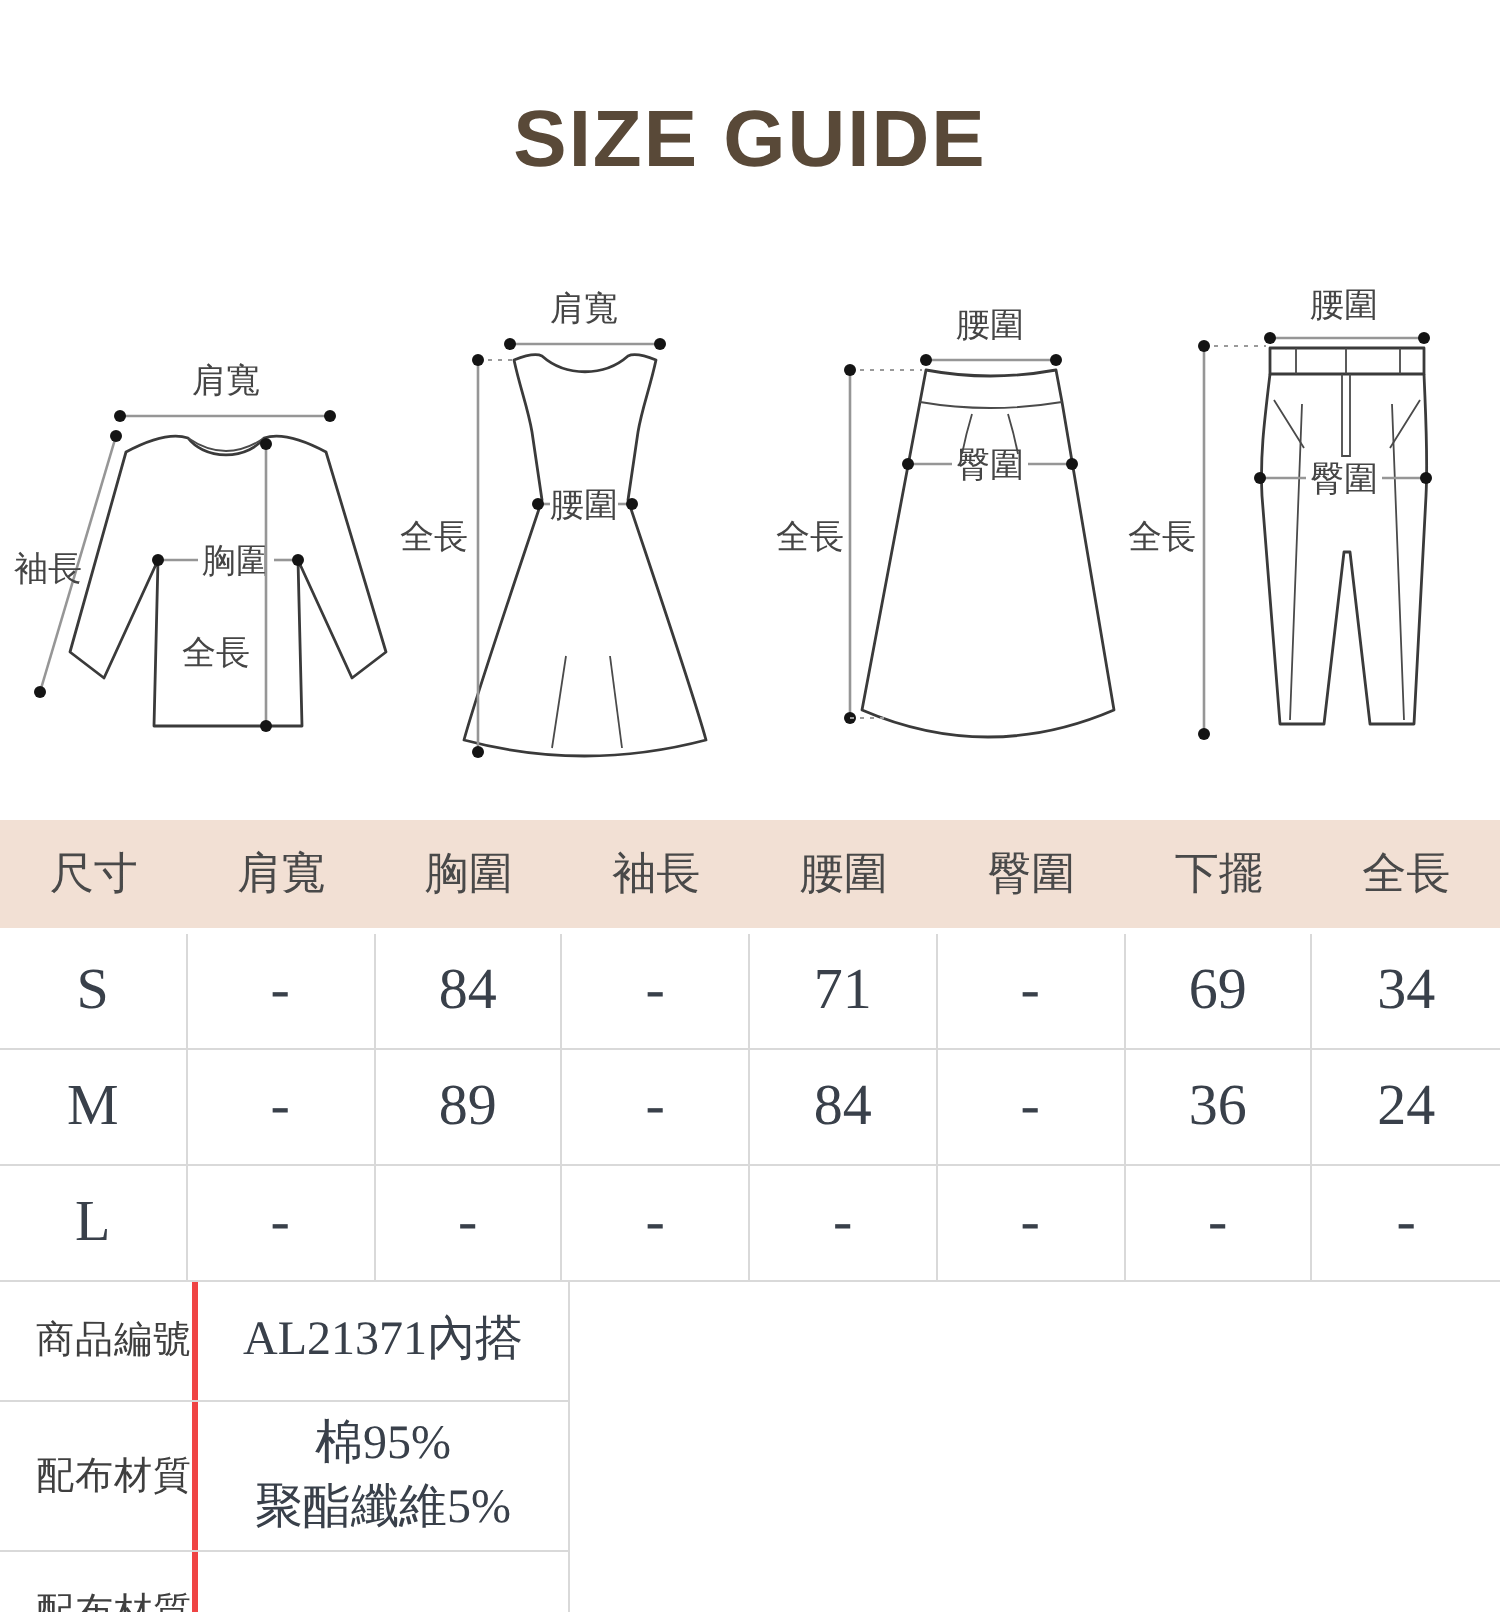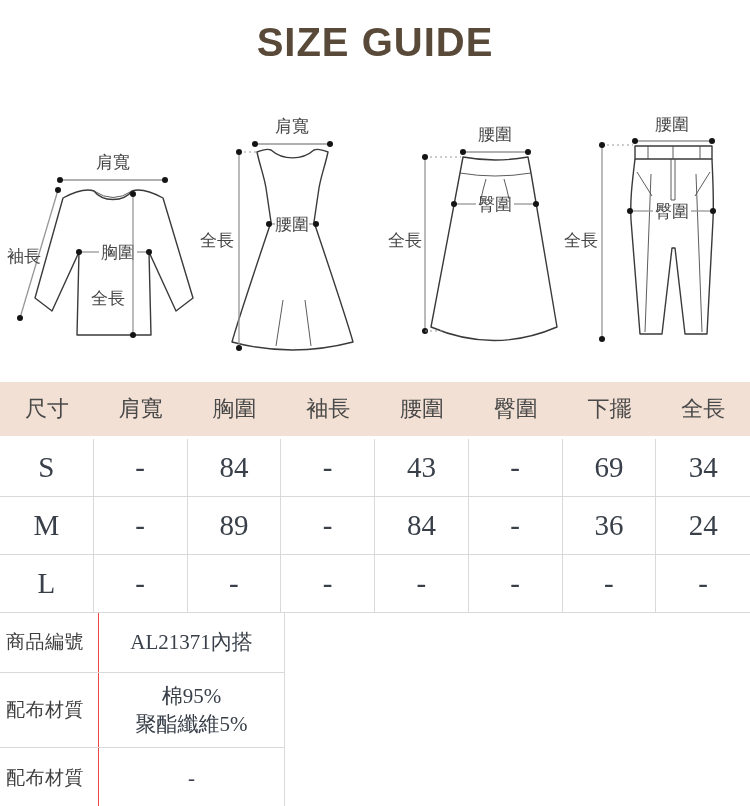--- a/index.html
+++ b/index.html
@@ -9,20 +9,21 @@
     color:#414141;
     -webkit-font-smoothing:antialiased;
   }
   .page{width:750px;height:806px;position:relative;background:#fff;}
 
   
   .title{
     padding-top:20px;height:52px;text-align:center;
     font-size:40px;font-weight:600;letter-spacing:1px;
     color:#594938;
+    margin-top:28px;
   }
 
   
   .diagrams{
     height:294px;margin-top:16px;
     display:flex;align-items:flex-start;justify-content:flex-start;
   }
   .fig{display:block;}
   .fig svg{display:block;overflow:visible;}
   .garment{fill:none;stroke:#3a3a3a;stroke-width:1.4;stroke-linejoin:round;}
@@ -57,28 +58,28 @@
   .bottom{
     display:flex;border-top:1px solid #d9d9d9;border-bottom:1px solid #d9d9d9;
     height:195px;
   }
   .info-table{width:284px;flex:0 0 284px;display:flex;flex-direction:column;}
   .info-row{display:flex;border-bottom:1px solid #d9d9d9;}
   .info-row.r1{height:59px;}
   .info-row.r2{height:75px;}
   .info-row.r3{height:60px;border-bottom:none;}
   .info-label{
-    width:99px;flex:0 0 99px;border-right:1px solid #ef4444;
-    display:flex;align-items:center;padding-left:6px;box-sizing:border-box;
+    width:99px;flex:0 0 99px;border-right:3px solid #ef4444;
+    display:flex;align-items:center;padding-left:18px;box-sizing:border-box;
     font-size:19px;color:#3f3f3f;letter-spacing:0.5px;
   }
   .info-value{
     flex:1;display:flex;align-items:center;justify-content:center;
     font-family:"Liberation Serif","DejaVu Serif",serif;
-    font-size:21px;color:#39404a;text-align:center;white-space:pre-line;
+    font-size:24px;color:#39404a;text-align:center;white-space:pre-line;
     line-height:1.35;
   }
   .note-panel{
     flex:1;border-left:1px solid #d9d9d9;
     padding:10px 6px 0 10px;box-sizing:border-box;
     font-size:19px;color:#3f3f3f;line-height:34px;
   }
 </style>
 </head>
 <body>
@@ -207,21 +208,21 @@
         <th>下擺</th>
         <th>全長</th>
       </tr>
     </thead>
     <tbody>
       <tr class="body-row">
         <td>S</td>
         <td>-</td>
         <td>84</td>
         <td>-</td>
-        <td>43</td>
+        <td>71</td>
         <td>-</td>
         <td>69</td>
         <td>34</td>
       </tr>
       <tr class="body-row">
         <td>M</td>
         <td>-</td>
         <td>89</td>
         <td>-</td>
         <td>84</td>

